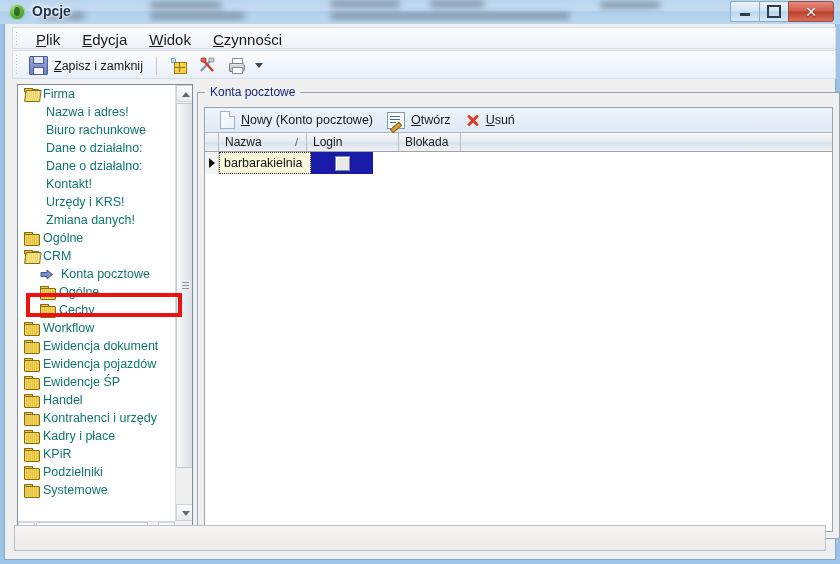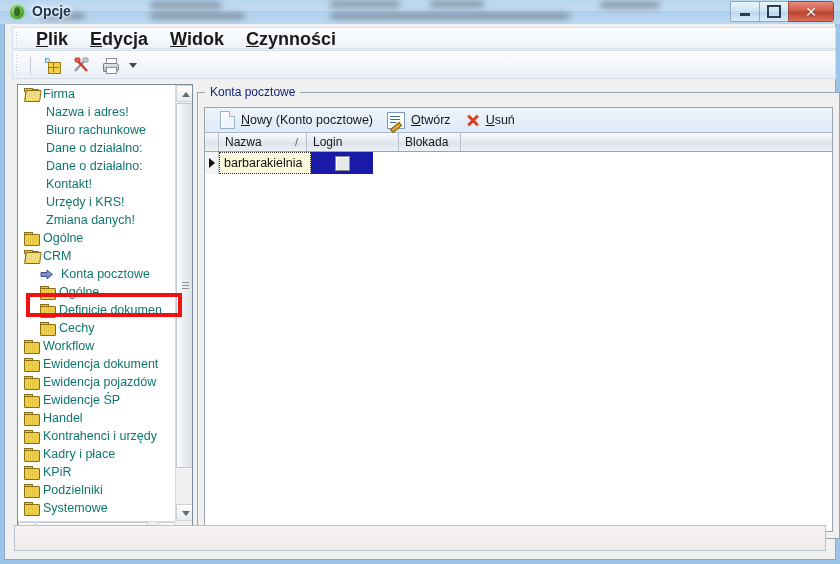--- a/index.html
+++ b/index.html
@@ -64,21 +64,21 @@
   }
 
   
   .menubar{
     position:absolute;left:4px;top:3px;width:824px;height:22px;
     background:linear-gradient(to bottom,#fbfcfe 0%,#eef3f9 100%);
     border:1px solid #d6dfe9;box-sizing:border-box;
   }
   .menuitems{position:absolute;left:12px;top:0;height:22px;display:flex;align-items:center;}
   .menuitem{
-    padding:2px 11px;font-size:18px;color:#1a1a1a;cursor:default;white-space:nowrap;font-weight:bold;
+    padding:2px 11px;font-size:15px;color:#1a1a1a;cursor:default;white-space:nowrap;
   }
   .menuitem u{text-decoration:underline;}
 
   
   .toolbar{
     position:absolute;left:4px;top:26px;width:824px;height:29px;
     background:linear-gradient(to bottom,#fbfcfe 0%,#eaf0f7 100%);
     border:1px solid #d6dfe9;box-sizing:border-box;
   }
   .tb-inner{position:absolute;left:10px;top:0;height:29px;display:flex;align-items:center;}
@@ -285,20 +285,24 @@
             <div class="menuitem"><u>P</u><span>lik</span></div>
             <div class="menuitem"><u>E</u><span>dycja</span></div>
             <div class="menuitem"><u>W</u><span>idok</span></div>
             <div class="menuitem"><u>C</u><span>zynności</span></div>
           </div>
       </div>
 
       <div class="toolbar">
         <div class="grip"></div>
         <div class="tb-inner">
+          <div class="tb-btn">
+            <span class="tb-icon ic-save"></span>
+            <span class="tb-label"><u>Z</u><span>apisz i zamknij</span></span>
+          </div>
           <div class="tb-sep"></div>
           <div class="tb-btn">
             <span class="tb-icon ic-grid">
               <i class="sp"></i>
                 <i class="sp2"></i>
                 <i class="g1"></i>
                 <i class="g2"></i>
                 <i class="g3"></i>
                 <i class="g4"></i>
             </span>
@@ -384,27 +388,20 @@
                 </svg>
               </span>
               <span class="lbl" style="margin-left: 6px;">Konta pocztowe</span>
             </div>
             <div class="tnode indent3">
               <span class="ic-folder">
                 <i class="tab"></i>
                 <i class="bd"></i>
               </span>
               <span class="lbl">Ogólne</span>
-            </div>
-            <div class="tnode indent3">
-              <span class="ic-folder">
-                <i class="tab"></i>
-                <i class="bd"></i>
-              </span>
-              <span class="lbl">Definicje dokumen</span>
             </div>
             <div class="tnode indent3">
               <span class="ic-folder">
                 <i class="tab"></i>
                 <i class="bd"></i>
               </span>
               <span class="lbl">Cechy</span>
             </div>
             <div class="tnode indent1">
               <span class="ic-folder">

